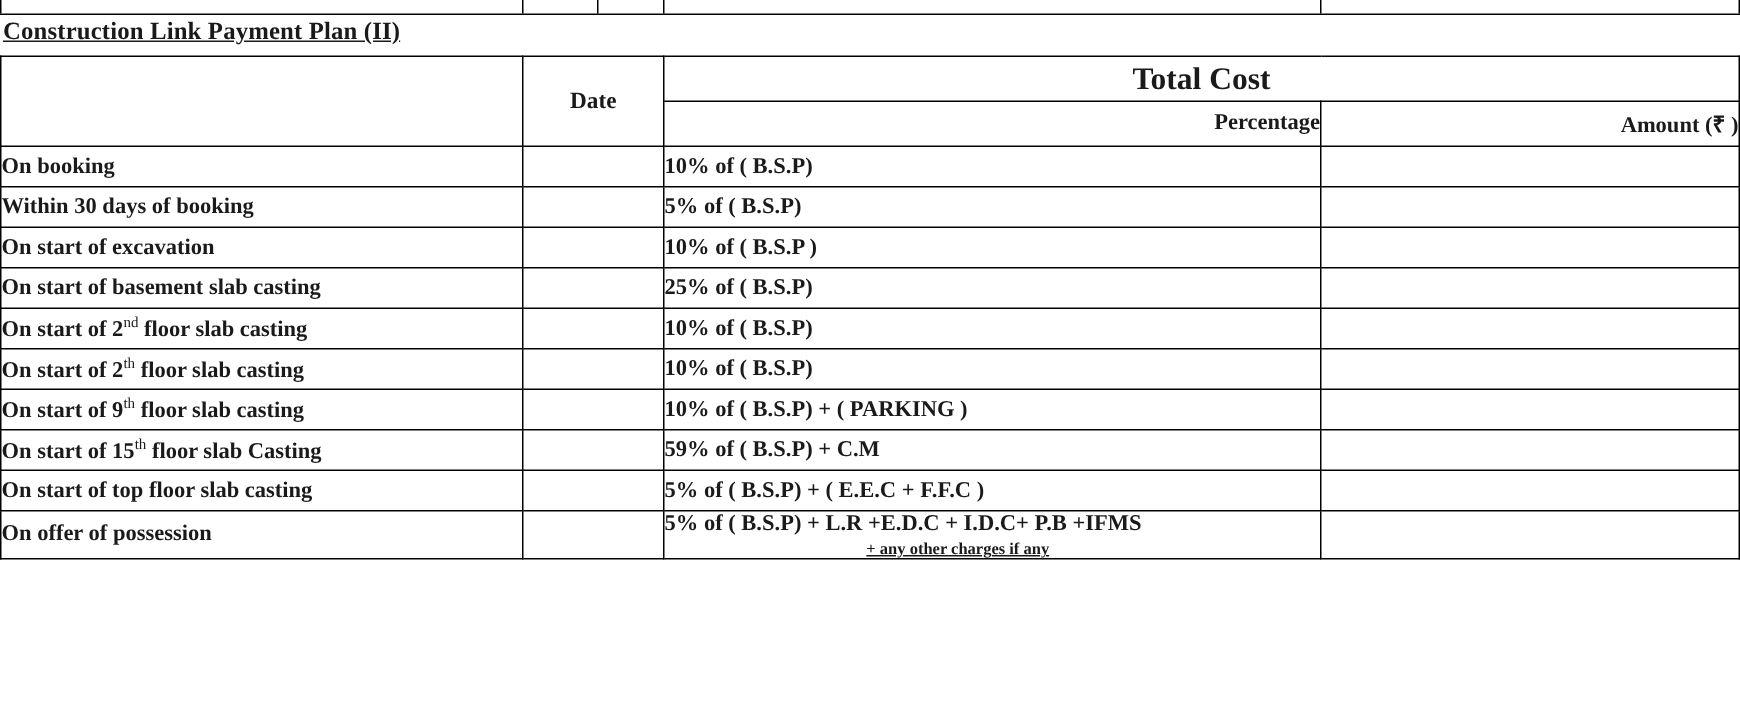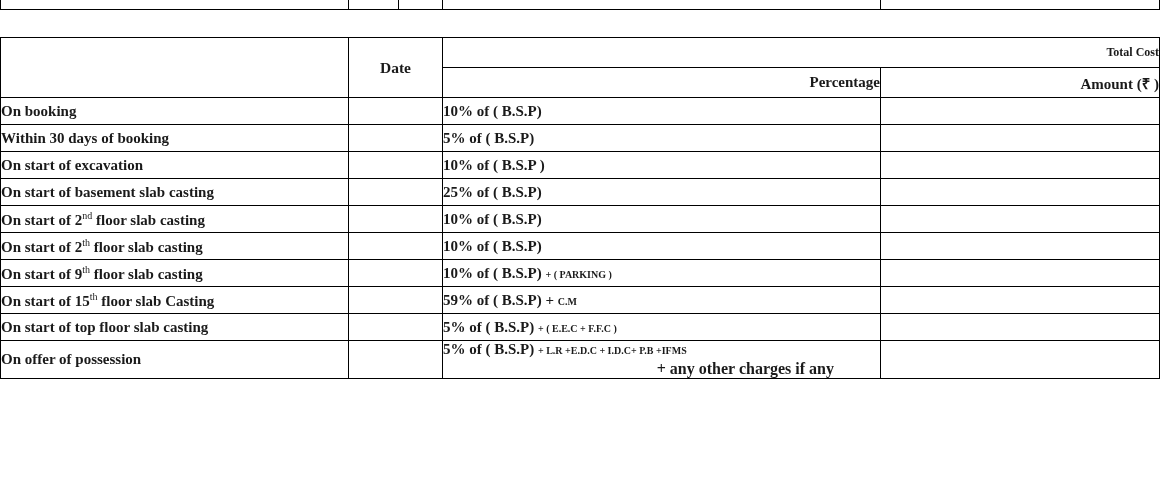--- a/index.html
+++ b/index.html
@@ -101,23 +101,23 @@
     font-weight: bold;
     text-align: center;
     height: 29px;
   }
   th.head-date {
     font-size: 15.5px;
     font-weight: bold;
     text-align: center;
   }
   th.total-cost {
-    font-size: 12px;
-    font-weight: bold;
-    text-align: right;
+    font-size: 21px;
+    font-weight: bold;
+    text-align: center;
     height: 29px;
   }
   th.sub {
     font-size: 15px;
     font-weight: bold;
     text-align: right;
     height: 29px;
   }
 
   td.event {
@@ -139,46 +139,48 @@
   }
   td.amt {
     height: 26px;
   }
   .sup {
     font-size: 10px;
     vertical-align: super;
     font-weight: normal;
   }
   .small-caps {
-    font-size: 10px;
+    font-size: 15px;
     font-weight: bold;
   }
   .tail-line {
     display: block;
-    text-align: right;
-    font-size: 16px;
+    text-align: center;
+    font-size: 11px;
     font-weight: bold;
     padding-right: 46px;
     margin-top: 2px;
+    text-decoration: underline;
   }
 </style>
 </head>
 <body>
 
 <div class="page">
 
   <div class="top-sliver">
     <span class="v1"></span>
     <span class="v2"></span>
     <span class="v3"></span>
     <span class="v4"></span>
     <span class="v5"></span>
     <span class="v6"></span>
   </div>
 
+  <div class="plan-title">Construction Link Payment Plan (II)</div>
 
   <table class="plan">
     <colgroup>
       <col class="col-event">
       <col class="col-date">
       <col class="col-pct">
       <col class="col-amt">
     </colgroup>
     <thead>
       <tr>

